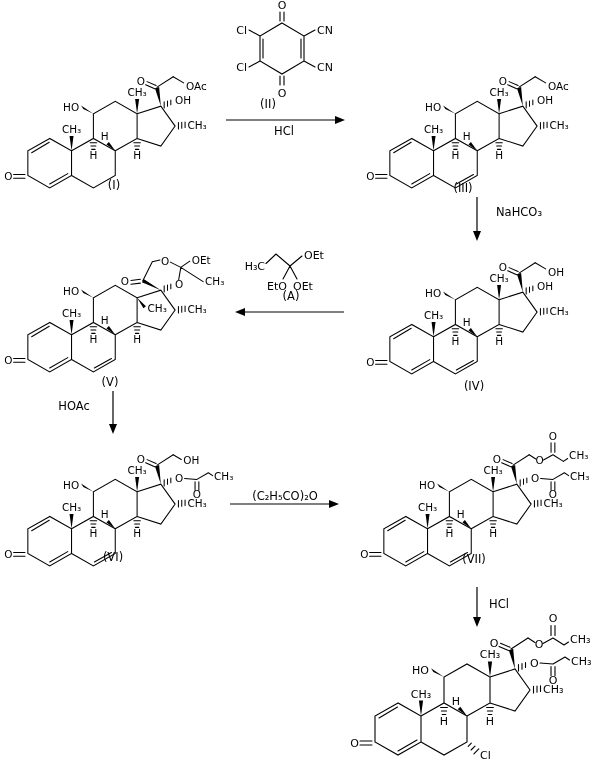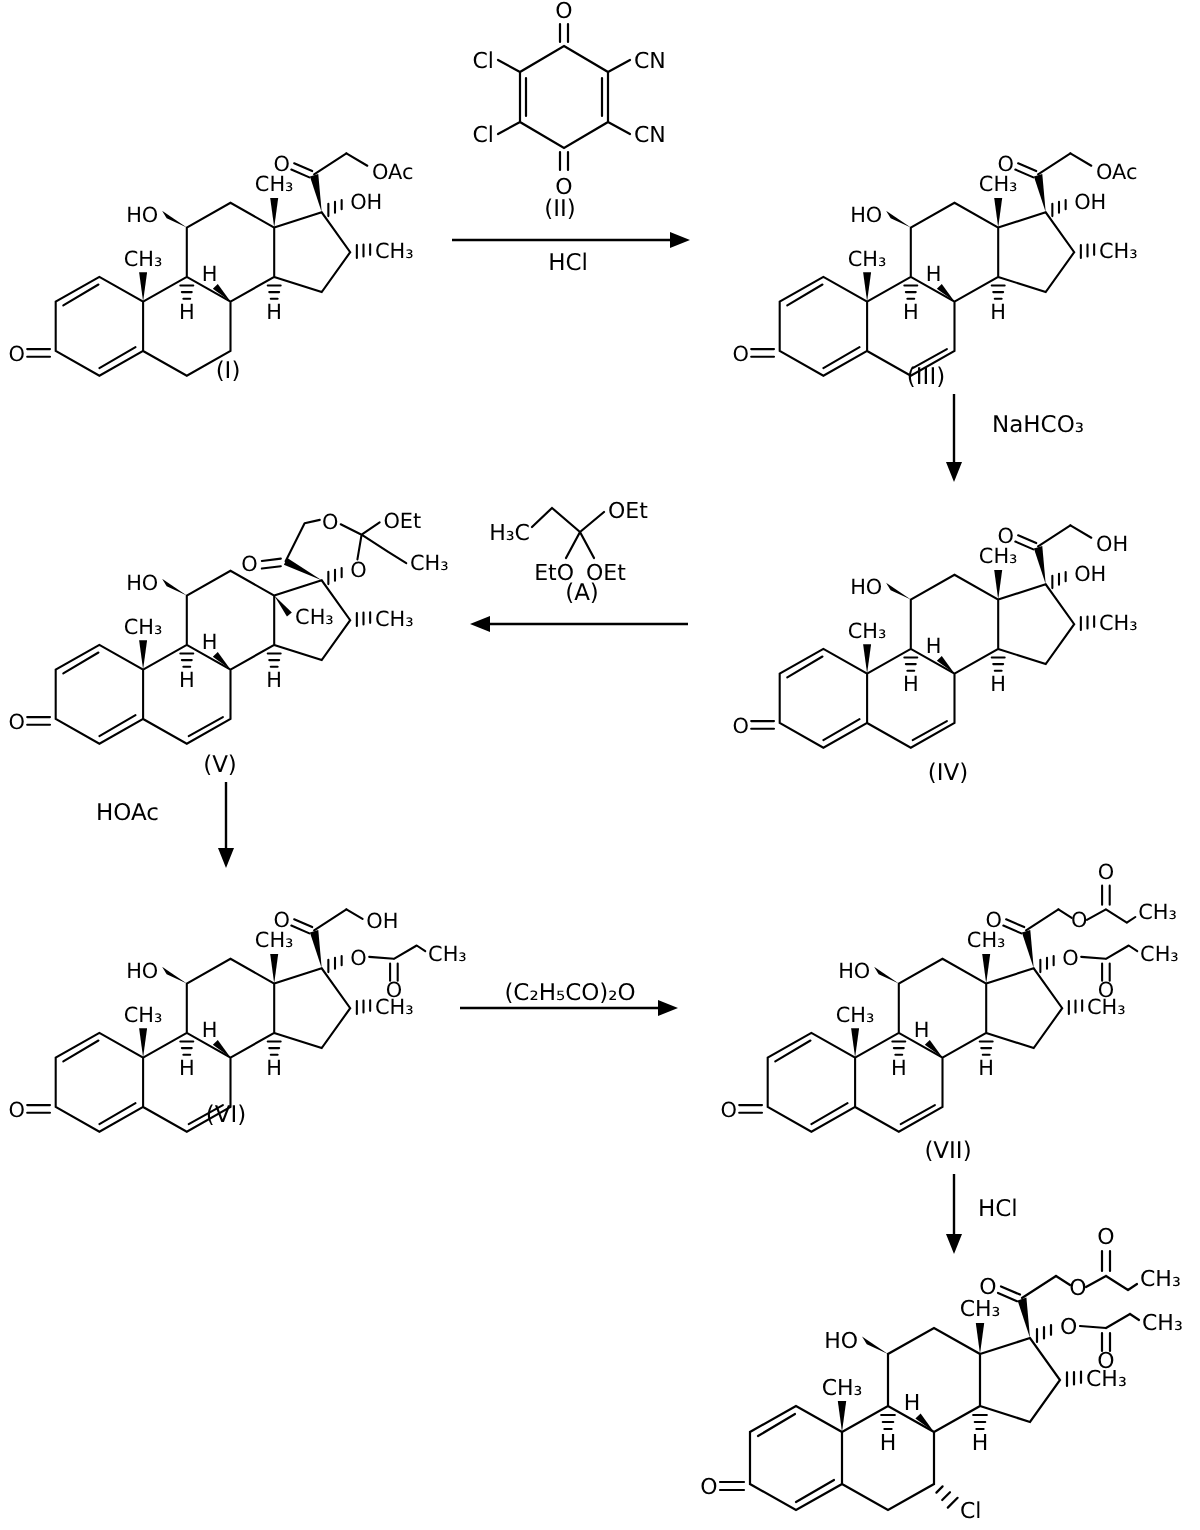--- a/index.html
+++ b/index.html
@@ -1,21 +1,21 @@
 <!DOCTYPE html>
 <html><head>
 <meta charset="utf-8">
 <style>
   html,body { margin:0; padding:0; background:#ffffff; }
   .canvas { position:relative; width:600px; height:765px; background:#ffffff; overflow:hidden;
             font-family:"DejaVu Sans","Liberation Sans",sans-serif; }
   .abs { position:absolute; }
   .cap { position:absolute; font-size:11.5px; color:#000; white-space:nowrap; }
   .ctr { transform:translateX(-50%); }
-  .rt  { text-align:left; }
+  .rt  { text-align:center; }
   svg text { font-family:"DejaVu Sans","Liberation Sans",sans-serif; font-size:11px; fill:#000000; }
   .tm { text-anchor:middle; } .ts { text-anchor:start; } .te { text-anchor:end; }
   .bond { stroke:#000000; stroke-width:1.1; fill:none; stroke-linecap:round; }
   .wedge { fill:#000000; stroke:none; }
   .aline { stroke:#000000; stroke-width:1.2; }
   .ahead { fill:#000000; stroke:none; }
 </style>
 </head>
 <body>
 
@@ -71,21 +71,21 @@
 
   <svg class="abs" style="left:216px;top:0" width="132" height="102" viewBox="0 0 132 102">
     <path class="bond" d="M66,23 L88,36 L88,61 L66,74 L44,61 L44,36 Z M47,39 L47,58 M85,39 L85,58 M64,21 L64,12 M68,21 L68,12 M64,76 L64,85 M68,76 L68,85 M44,36 L33,30 M44,61 L33,67 M88,36 L99,30 M88,61 L99,67"></path>
     <text class="tm" x="66" y="9">O</text>
     <text class="tm" x="66" y="97">O</text>
     <text class="te" x="31" y="34">Cl</text>
     <text class="te" x="31" y="71">Cl</text>
     <text class="ts" x="101" y="34">CN</text>
     <text class="ts" x="101" y="71">CN</text>
   </svg>
-  <div class="cap ctr" style="left:280px;top:97px">(II)</div>
+  <div class="cap ctr" style="left:268px;top:97px">(II)</div>
 
   <svg class="abs" style="left:224px;top:112px" width="126" height="16" viewBox="0 0 126 16">
     <line class="aline" x1="2" y1="8" x2="113" y2="8"></line>
     <polygon class="ahead" points="111,4 121,8 111,12"></polygon>
   </svg>
   <div class="cap ctr" style="left:284px;top:124px">HCl</div>
 
   <svg class="abs" style="left:362px;top:52px" width="240" height="152" viewBox="0 0 252 160">
     <use href="#sym-core"></use>
       <use href="#sym-d6"></use>
@@ -219,21 +219,21 @@
     <text class="tm" x="144" y="113">H</text>
     <text class="ts" x="197" y="81">CH₃</text>
     <text class="tm" x="148" y="35">O</text>
     <text class="tm" x="193" y="35.5">O</text>
     <text class="tm" x="207" y="10">O</text>
     <text class="ts" x="224" y="31">CH₃</text>
     <text class="ts" x="184" y="55">O</text>
     <text class="tm" x="207" y="72">O</text>
     <text class="ts" x="225" y="53">CH₃</text>
   </svg>
-  <div class="cap ctr" style="left:474px;top:568px">(VII)</div>
+  <div class="cap ctr" style="left:474px;top:552px">(VII)</div>
 
   <svg class="abs" style="left:470px;top:586px" width="16" height="44" viewBox="0 0 16 44">
     <line class="aline" x1="7" y1="1" x2="7" y2="33"></line>
     <polygon class="ahead" points="3,31 7,41 11,31"></polygon>
   </svg>
   <div class="cap" style="left:489px;top:597px">HCl</div>
 
   <svg class="abs" style="left:346px;top:612px" width="252" height="160" viewBox="0 0 252 160">
     <use href="#sym-core"></use>
       <use href="#sym-grp20"></use>

